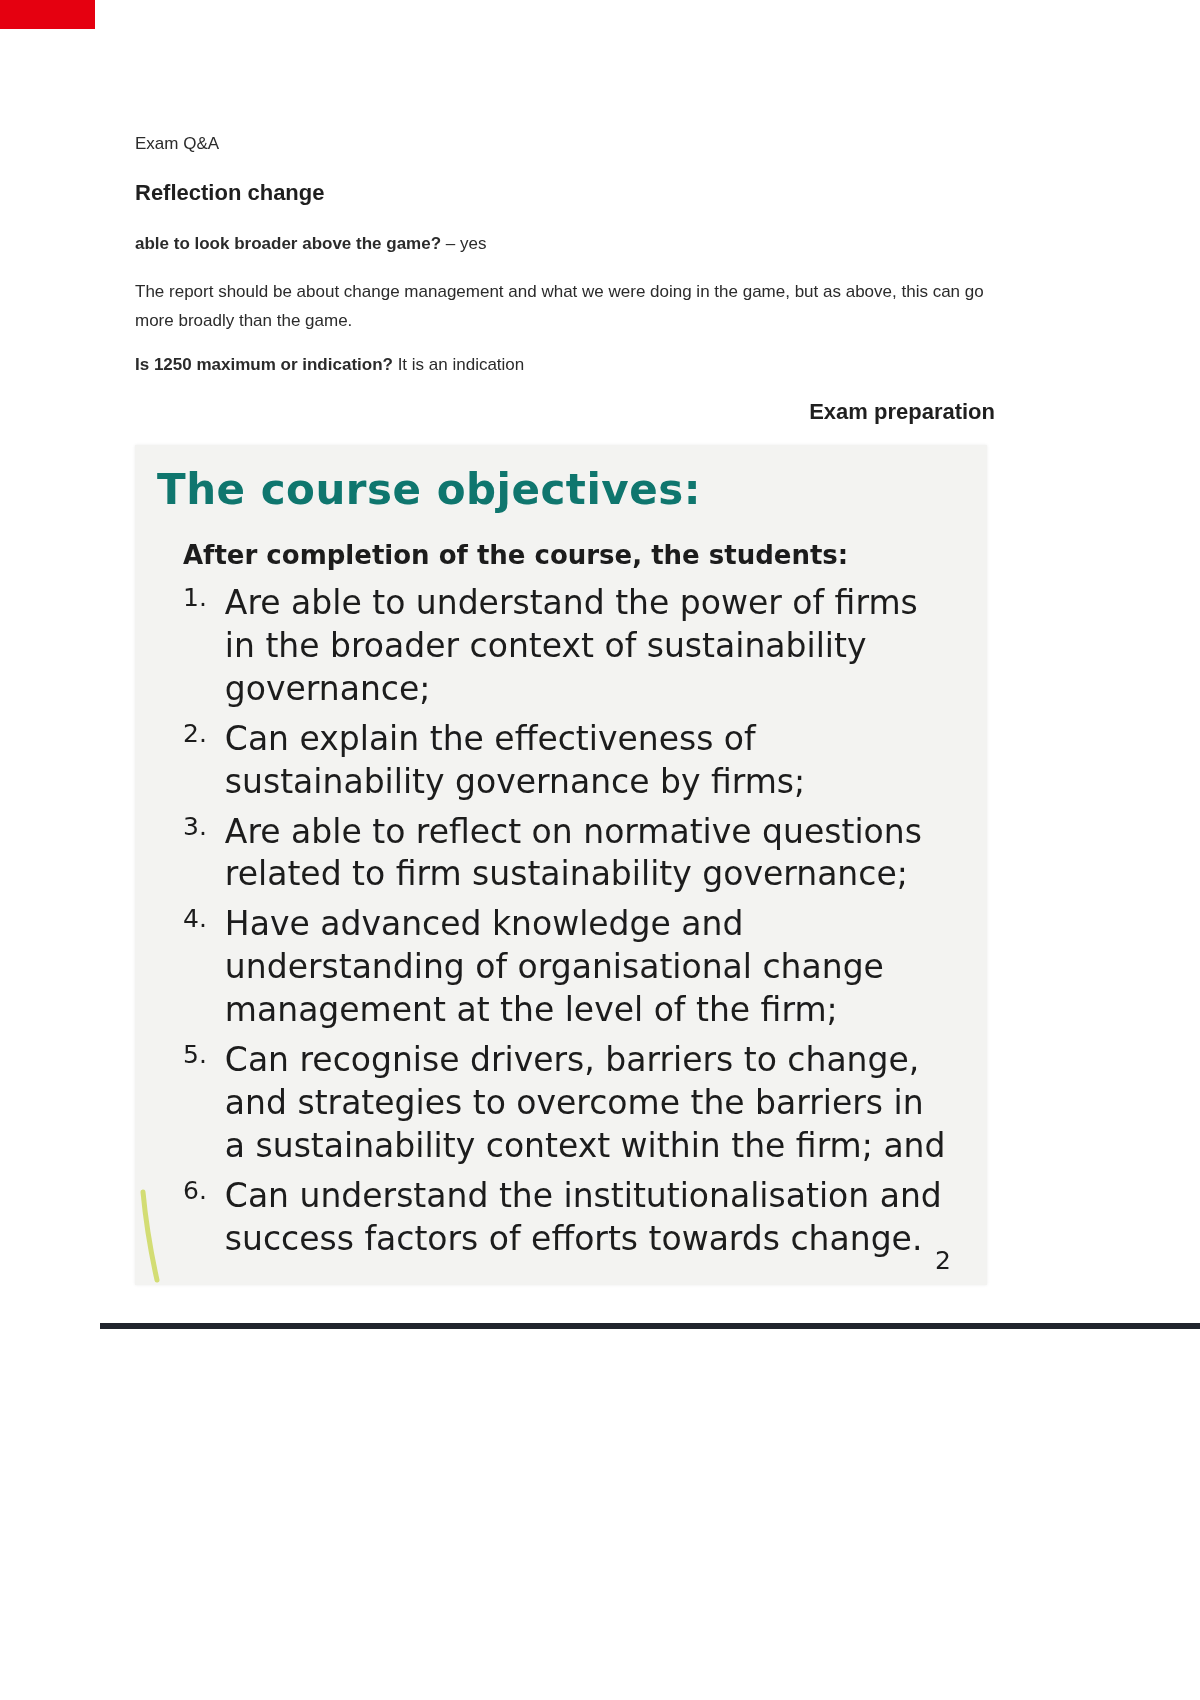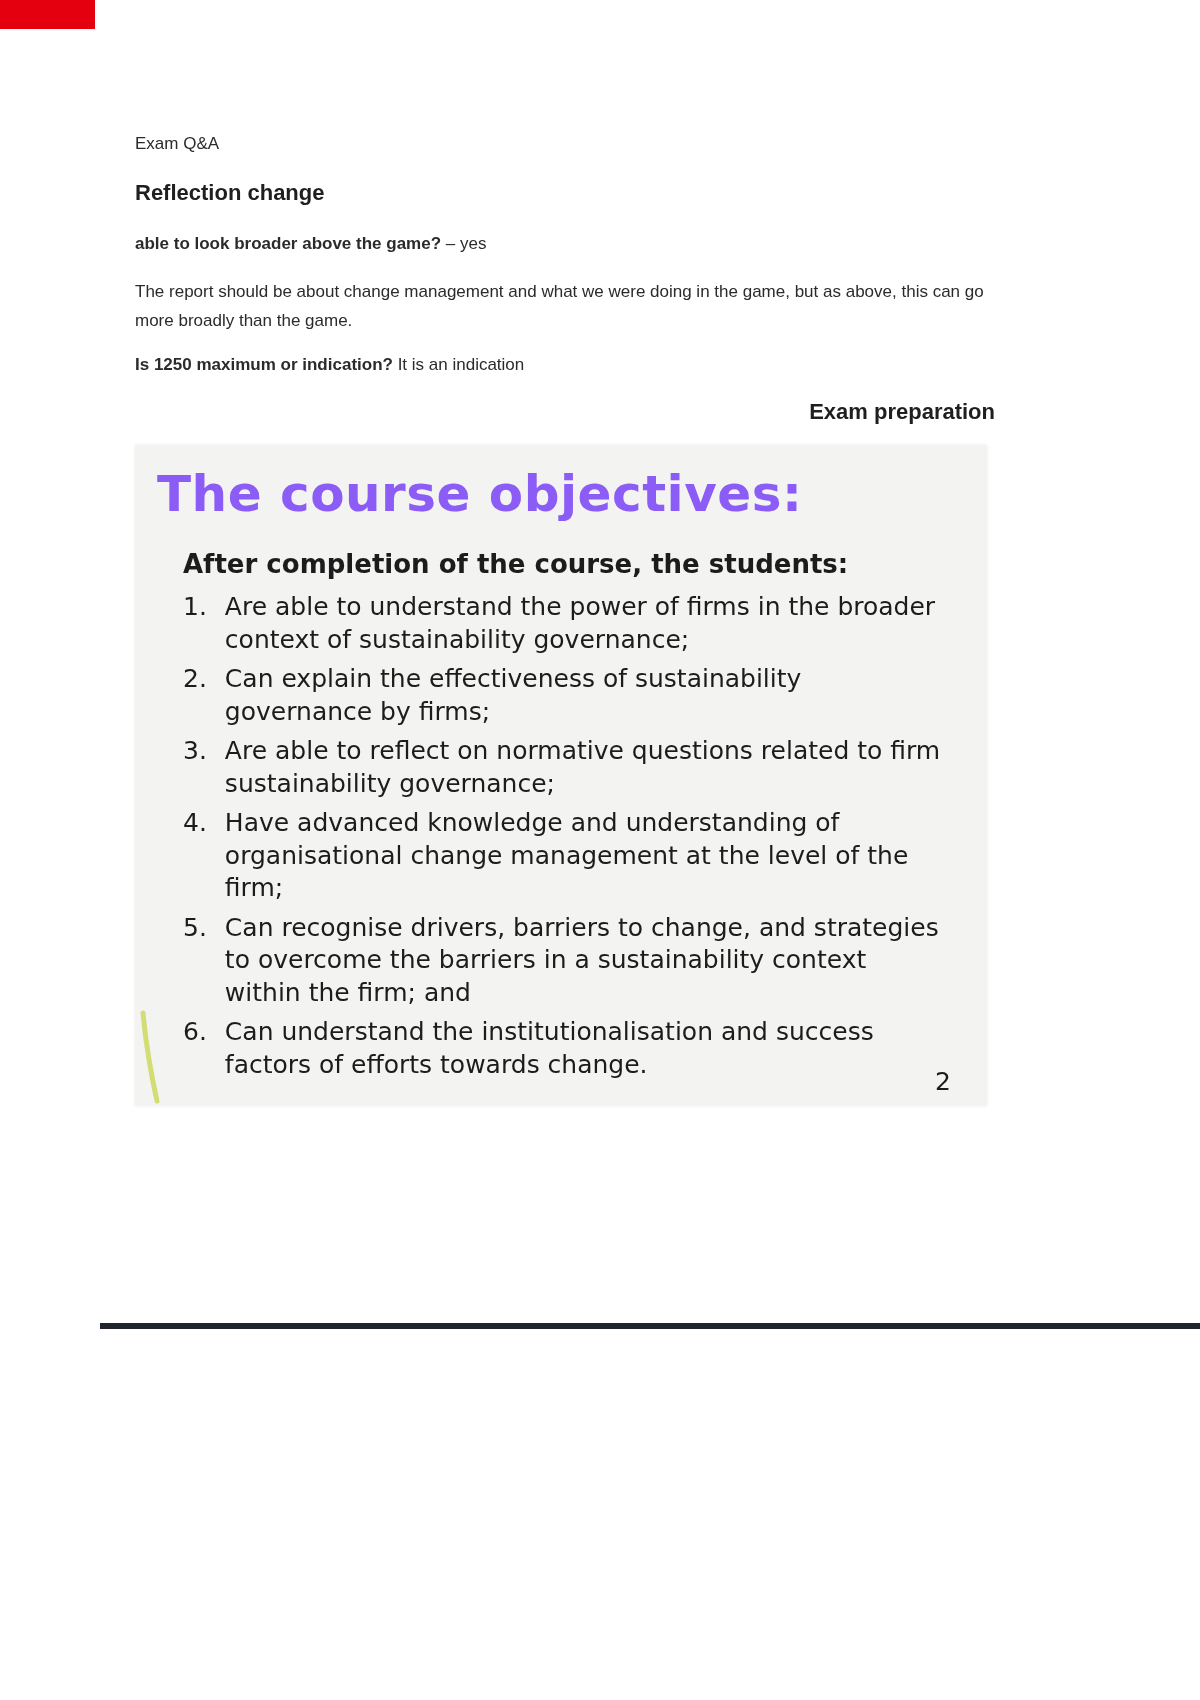--- a/index.html
+++ b/index.html
@@ -60,23 +60,23 @@
   .slide {
     position: relative;
     width: 852px;
     background: #f3f3f1;
     box-shadow: 0 0 3px rgba(0,0,0,0.08);
     padding: 14px 22px 18px 18px;
     font-family: "DejaVu Sans", sans-serif;
     color: #2e2e2e;
   }
   .slide-title {
-    font-size: 50px;
+    font-size: 42px;
     font-weight: bold;
-    color: #8b5cf6;
+    color: #0f766e;
     letter-spacing: 0.5px;
     margin: 6px 0 26px 4px;
   }
   .slide-subtitle {
     font-size: 26px;
     font-weight: bold;
     color: #1c1c1c;
     margin: 0 0 12px 30px;
   }
   .obj-list { list-style: none; }
@@ -86,21 +86,21 @@
   }
   .obj-num {
     flex: 0 0 50px;
     padding-left: 30px;
     font-size: 25px;
     line-height: 1.3;
     color: #1c1c1c;
   }
   .obj-text {
     flex: 1;
-    font-size: 25px;
+    font-size: 33px;
     line-height: 1.3;
     color: #1c1c1c;
     padding-left: 18px;
     max-width: 742px;
   }
   .slide-pagenum {
     position: absolute;
     right: 36px;
     bottom: 10px;
     font-size: 25px;

